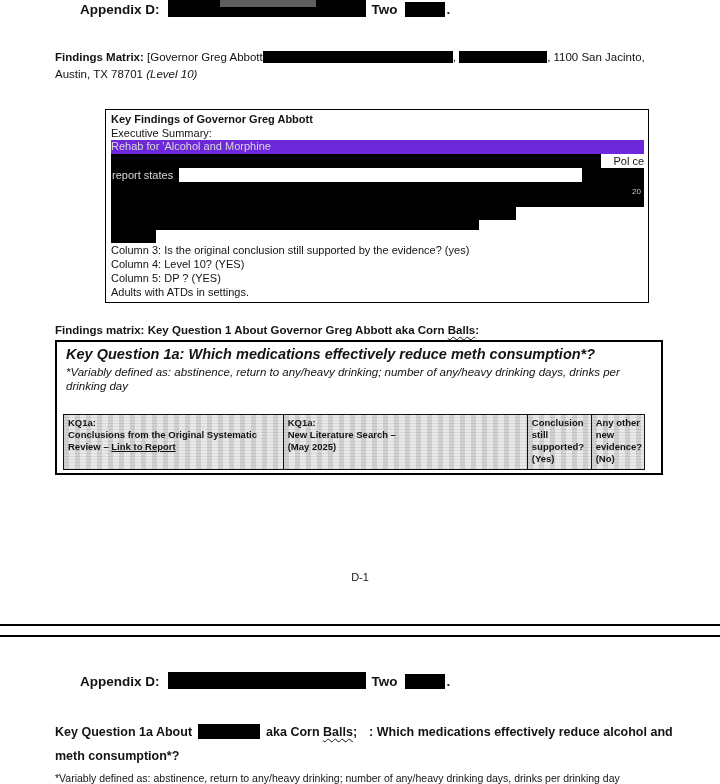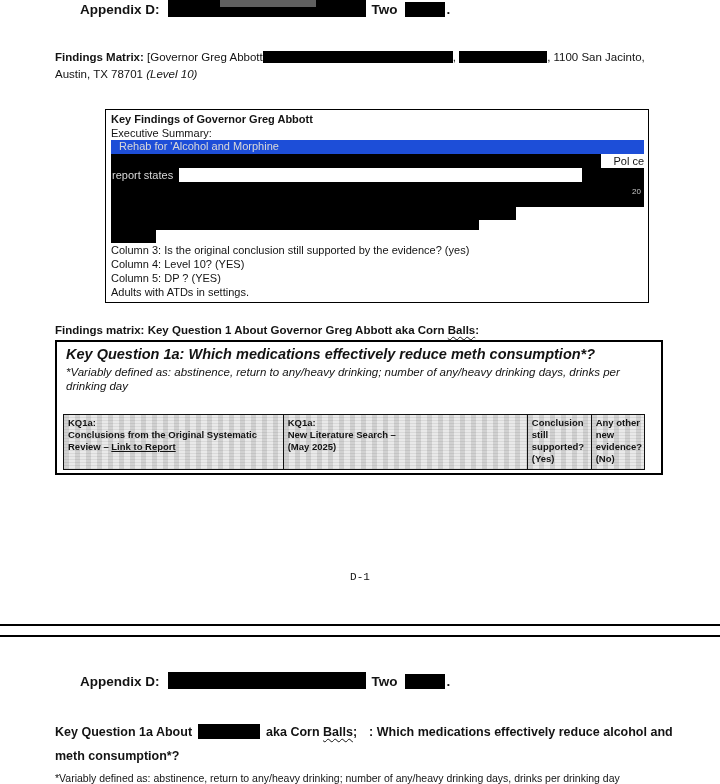--- a/index.html
+++ b/index.html
@@ -19,21 +19,21 @@
                      repeating-linear-gradient(0deg, rgba(0,0,0,0.07) 0 1px, rgba(0,0,0,0) 1px 3px); }
 
   
   .fm-para { margin:30px 46px 0 55px; font-size:11.5px; line-height:17px; }
   .fm-para b { font-size:11.5px; }
   .italic { font-style:italic; }
 
   .kf-box { margin:26px 0 0 105px; width:544px; border:1px solid #000;
     padding:2px 4px 3px 5px; font-size:11px; line-height:14px; }
   .kf-title { font-weight:bold; }
-  .kf-invert { background:#1d4ed8; color:#d9d9d9; height:14px; line-height:13px;padding-left:8px; }
+  .kf-invert { background:#6d28d9; color:#d9d9d9; height:14px; line-height:13px; }
   .kf-flex { display:flex; align-items:stretch; height:14px; }
   .kf-fill { flex:1; background:#000; }
   .kf-gap { flex:1; }
   .kf-pol { padding-left:12px; line-height:14px; }
   .kf-chip { background:#000; color:#d9d9d9; padding:0 6px 0 1px; line-height:14px; }
   .kf-rightblock { width:62px; background:#000; }
   .kf-bigblock { height:25px; background:#000; position:relative; }
   .kf-note { position:absolute; right:3px; top:3px; color:#c9c9c9; font-size:8px; }
   .kf-bar76 { width:76%; height:13px; background:#000; }
   .kf-bar69 { width:69%; height:10px; background:#000; }
@@ -46,21 +46,21 @@
   .t1-title { font-weight:bold; font-size:14.5px; line-height:19px; }
   .t1-sub { font-size:11.5px; line-height:14px; margin-top:1px; }
   .t1-header { display:flex; margin:0 16px 3px 6px; border:1px solid #111; }
   .t1-h { border-left:1px solid #111; padding:2px 4px 4px; font-weight:bold;
     font-size:9.5px; line-height:12px; min-height:48px; }
   .t1-h:first-child { border-left:none; }
   .t1-h .blk { display:block; }
   .t1-c1 { width:37.7%; } .t1-c2 { width:42.1%; } .t1-c3 { width:11%; } .t1-c4 { width:9.2%; }
   .link { text-decoration:underline; }
 
-  .page-num { margin-top:96px; text-align:center; font-size:11px;font-family:Liberation Mono, monospace; }
+  .page-num { margin-top:96px; text-align:center; font-size:11px; }
 
   .page-break { margin-top:41px; }
   .pb-line { height:2px; background:#000; width:720px; }
   .pb-space { height:9px; }
 
   
   .p2-appendix { margin-top:35px; }
   .kq2-heading { margin:29px 18px 0 55px; font-weight:bold; font-size:12.5px; line-height:24px; }
   .kq2-heading .r-kq { width:62px; height:15px; margin:0 6px; vertical-align:-3px; }
   .kq2-colon { margin-left:12px; }

